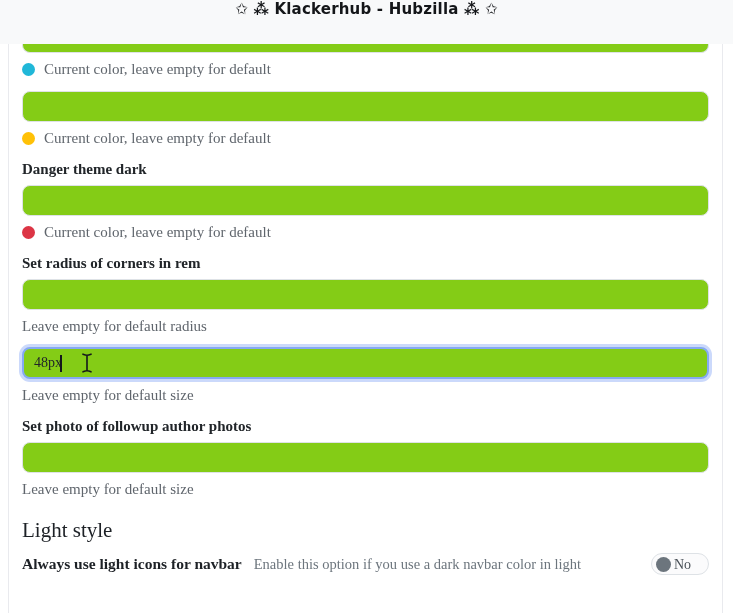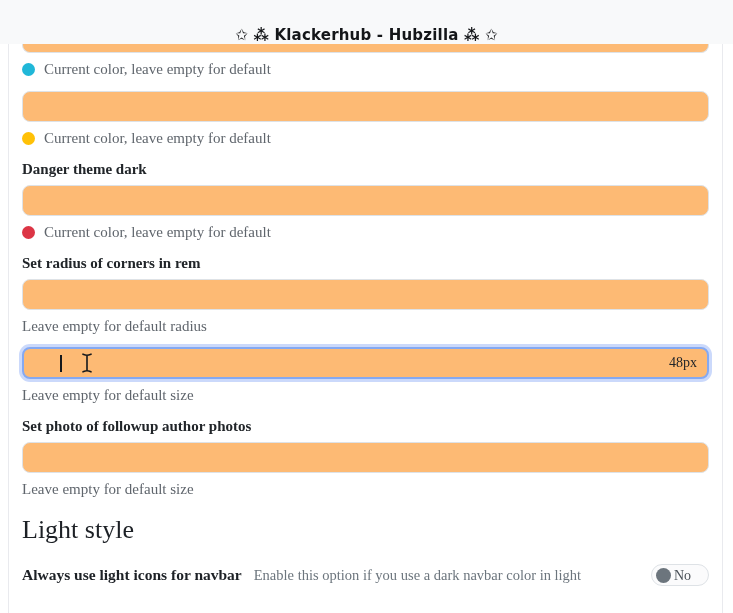--- a/index.html
+++ b/index.html
@@ -4,38 +4,37 @@
 <style>
   html,body{margin:0;padding:0;}
   body{
     width:733px;height:613px;overflow:hidden;background:#fff;
     font-family:"DejaVu Sans","Liberation Sans",sans-serif;
     -webkit-font-smoothing:antialiased;
   }
   
   .navbar{
     height:44px;background:#f8f9fa;
-    display:flex;align-items:flex-end;justify-content:center;
+    display:flex;align-items:flex-start;justify-content:center;
     position:relative;z-index:2;
   }
   .navbar .title{font-weight:bold;font-size:15px;color:#141619;letter-spacing:.2px;}
 
   
   .panel{
     margin-left:8px;width:715px;height:569px;box-sizing:border-box;
     border-left:1px solid #e9eaee;border-right:1px solid #e9eaee;
     background:#fff;padding:0 13px;overflow:hidden;font-family:Liberation Serif, serif;
   }
 
   .input{
     display:block;width:100%;box-sizing:border-box;height:31px;
-    border:1px solid #dee2e6;border-radius:8px;background:#fdba74;
+    border:1px solid #dee2e6;border-radius:8px;background:#84cc16;
     padding:4px 11px;font-size:14px;color:#212529;outline:none;
     font-family:inherit;
-    text-align:right;
   }
   .input-partial{
     height:9px;border-top:none;border-radius:0 0 8px 8px;padding:0;
     margin-bottom:6px;
   }
 
   .hint{color:#5f656c;font-size:15px;line-height:20px;}
   .dot-hint{display:flex;align-items:center;gap:9px;}
   .dot-hint.first{margin:6px 0 12px;}
   .dot{width:13px;height:13px;border-radius:50%;flex:0 0 auto;}
@@ -48,21 +47,21 @@
   .group .hint,.group .dot-hint{margin-top:6px;}
 
   .focus-wrap{position:relative;}
   .input.focused{
     height:32px;border:2px solid #85a9f2;padding:4px 10px;
     box-shadow:0 0 0 3px rgba(125,160,245,.40);
   }
   .caret{position:absolute;left:38px;top:8px;width:2px;height:17px;background:#15181c;}
   .ibeam{position:absolute;left:58px;top:6px;pointer-events:none;}
 
-  .section-heading{font-size:26px;font-weight:normal;color:#1d2126;line-height:28px;margin:17px 0 20px 0;}
+  .section-heading{font-size:21px;font-weight:normal;color:#1d2126;line-height:28px;margin:17px 0 9px 0;}
 
   .toggle-row{position:relative;padding-right:75px;line-height:21px;}
   .toggle-label{font-weight:bold;font-size:15.5px;color:#1d2126;}
   .toggle-desc{color:#6c757d;font-size:14.5px;}
   .toggle{
     position:absolute;right:0;top:0;width:58px;height:22px;box-sizing:border-box;
     border:1px solid #dee2e6;border-radius:12px;background:#fbfbfc;
     display:flex;align-items:center;cursor:pointer;
   }
   .toggle .knob{width:15px;height:15px;border-radius:50%;background:#6c757d;margin-left:4px;flex:0 0 auto;}

